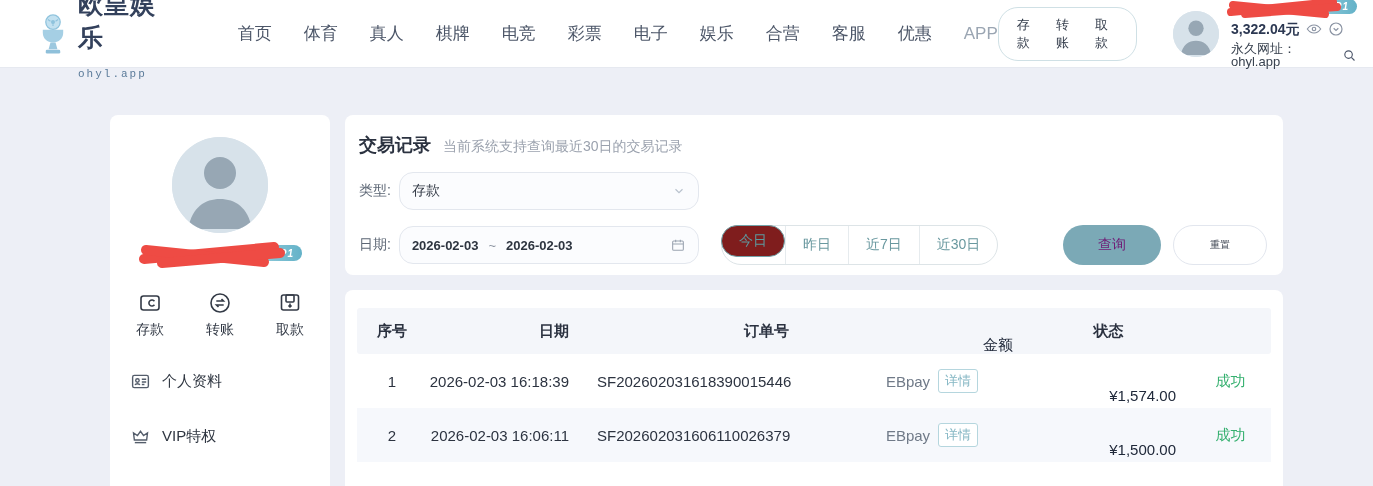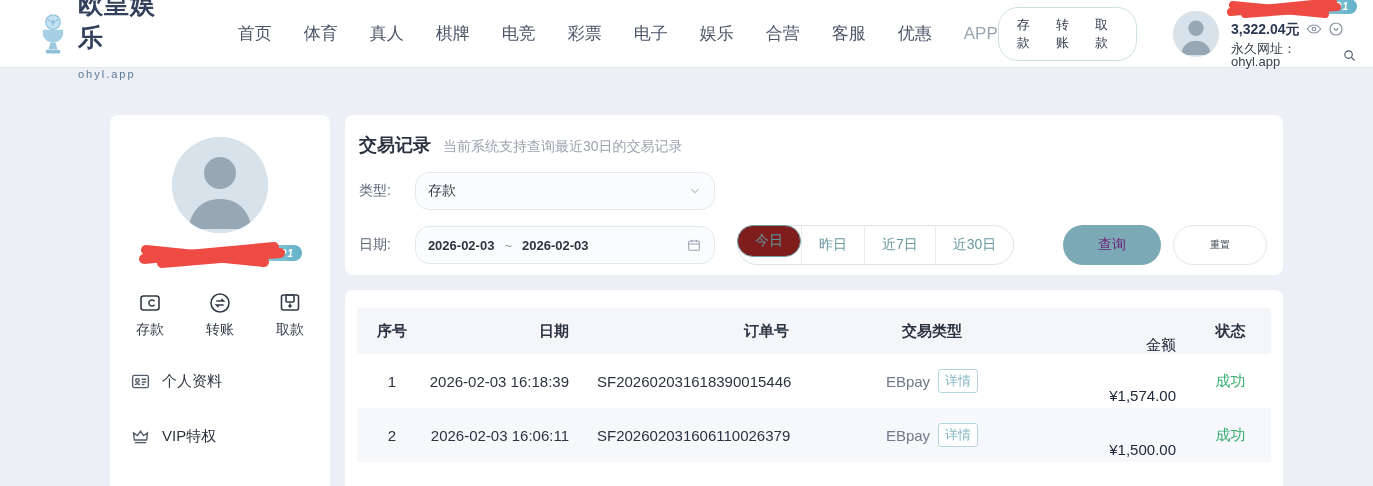--- a/index.html
+++ b/index.html
@@ -11,21 +11,21 @@
     color:#2c3340;
   }
   
   .topbar{
     position:absolute; top:0; left:0; width:1373px; height:68px;
     background:#ffffff; border-bottom:1px solid #e6e9f0;
     display:flex; align-items:center;
   }
   .logo{ display:flex; align-items:center; gap:8px; margin-left:36px; cursor:pointer; }
   .logo-title{ font-size:25px; font-weight:bold; color:#33415c; letter-spacing:1px; }
-  .logo-sub{ font-size:11px; color:#5a7a99; letter-spacing:2px; margin-top:14px; }
+  .logo-sub{ font-size:11px; color:#5a7a99; letter-spacing:2px; margin-top:14px;font-family:Liberation Mono, monospace; }
   .main-nav{ display:flex; align-items:center; gap:32px; margin-left:62px; }
   .nav-item{ font-size:17px; color:#4c5668; cursor:pointer; white-space:nowrap; }
   .nav-item.muted{ color:#9aa5b2; }
   .topbar-right{ margin-left:auto; margin-right:16px; display:flex; align-items:center; gap:12px; }
   .wallet-pill{
     display:flex; align-items:center; gap:16px;
     border:1px solid #cfe0e5; border-radius:20px;
     padding:8px 18px; font-size:13px; color:#333c4b; margin-right:24px;
   }
   .wallet-pill span{ cursor:pointer; }
@@ -62,21 +62,21 @@
   .menu-item span.mi-label{ font-size:15px; color:#2e3540; }
   
   .filter-card{
     position:absolute; left:345px; top:115px; width:938px; height:160px;
     background:#fff; border-radius:8px; padding:18px 16px 0 14px;
   }
   .card-title-row{ display:flex; align-items:baseline; gap:12px; }
   .card-title-row h2{ font-size:18px; font-weight:bold; color:#2b3240; }
   .subtitle{ font-size:14px; color:#9ba2ae; }
   .filter-row{ display:flex; align-items:center; margin-top:15px; }
-  .f-label{ font-size:14px; color:#5d6775; margin-right:24px; white-space:nowrap; }
+  .f-label{ font-size:14px; color:#5d6775; margin-right:8px; white-space:nowrap; }
   .select,.date-input{
     width:300px; height:38px; background:#fbfcfe; border:1px solid #e3e7ee;
     border-radius:14px; display:flex; align-items:center; padding:0 12px; cursor:pointer;
   }
   .select span{ font-size:14px; color:#333a46; }
   .select .icon{ margin-left:auto; color:#b9c2cd; }
   .date-input{ gap:10px; font-size:13px; font-weight:bold; color:#2e3540; }
   .date-input .tilde{ color:#8b93a0; font-weight:normal; }
   .date-input .icon{ margin-left:auto; color:#9aa3b0; }
   .segments{
@@ -333,21 +333,20 @@
       <button class="btn-ghost">重置</button>
     </div>
   </div>
 </section>
 
 <section class="table-card">
   <div class="trow thead">
     <div class="c c1">序号</div>
     <div class="c c2">日期</div>
     <div class="c c3">订单号</div>
-    <div class="c c4">交易类型</div>
     <div class="c c5">金额</div>
     <div class="c c6">状态</div>
   </div>
 
   <div class="trow">
     <div class="c c1">1</div>
     <div class="c c2">2026-02-03 16:18:39</div>
     <div class="c c3">SF202602031618390015446</div>
     <div class="c c4">
       <span class="ttype">EBpay</span>

